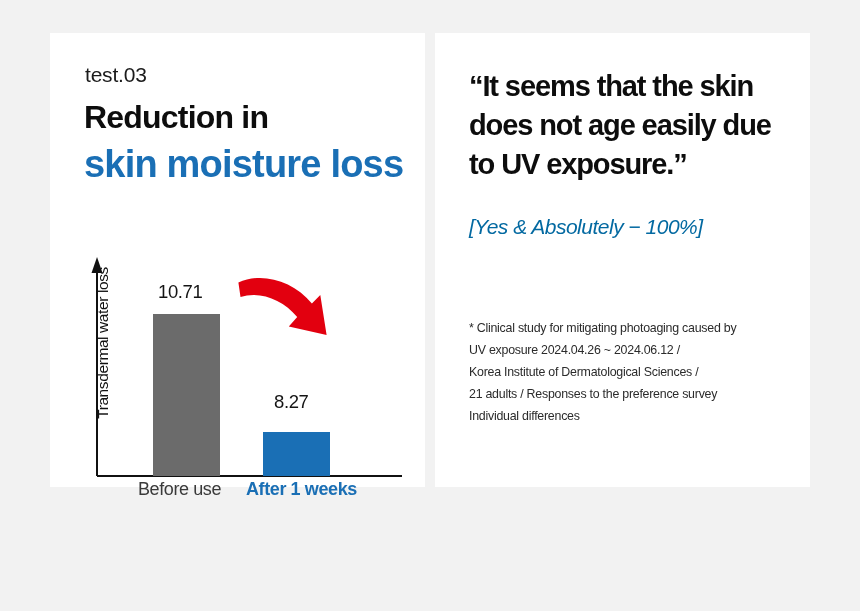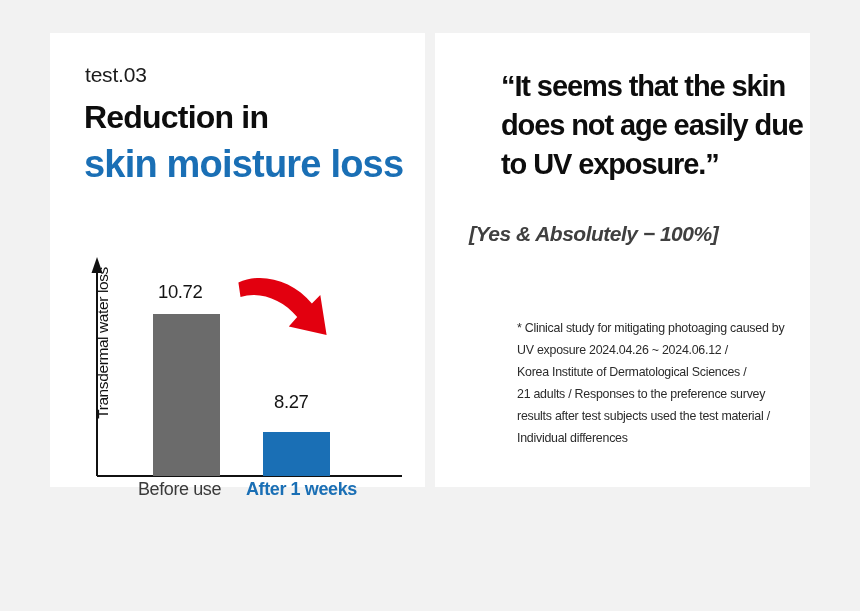--- a/index.html
+++ b/index.html
@@ -116,45 +116,43 @@
   .quote {
     position: absolute;
     left: 34px;
     top: 34px;
     width: 330px;
     font-size: 29px;
     font-weight: 700;
     line-height: 39px;
     color: #0d0d0d;
     letter-spacing: -1.1px;
-    margin-left: 32px;
   }
   .quote-sub {
     position: absolute;
     left: 34px;
     top: 182px;
     font-size: 21px;
     font-style: italic;
-    font-weight: 700;
-    color: #404040;
+    font-weight: 400;
+    color: #0369a1;
     letter-spacing: -0.5px;
     white-space: nowrap;
-    margin-top: 7px;
   }
   .footnote {
     position: absolute;
     left: 34px;
     top: 284px;
     width: 330px;
     font-size: 12.4px;
     line-height: 22px;
     color: #2b2b2b;
     letter-spacing: -0.25px;
   }
-  .footnote div { white-space: nowrap; margin-left: 48px; }
+  .footnote div { white-space: nowrap; }
 </style>
 </head>
 <body style="background: rgb(242, 242, 242);">
 
 <div class="stage">
 
   <div class="panel" id="panel-left" style="background: rgb(255, 255, 255);">
 
     <div class="test-label">test.03</div>
 
@@ -183,21 +181,21 @@
                    L 92 118
                    L 56 110
                    L 64 101
                    C 50 84, 28 76, 10 82
                    Z" transform="translate(180,-2) scale(1.05)" fill="#e2000f"></path>
         </g>
       </svg>
 
       <div class="ylabel">Transdermal water loss</div>
 
-      <div class="val-label" id="value-before">10.72</div>
+      <div class="val-label" id="value-before">10.71</div>
 
       <div class="val-label" id="value-after">8.27</div>
 
 
       <div class="x-tick" id="xtick-before" style="color: rgb(58, 58, 58);">Before use</div>
 
       <div class="x-tick" id="xtick-after" style="color: rgb(26, 111, 181);">After 1 weeks</div>
     </div>
   </div>
 
@@ -205,18 +203,17 @@
 
     <div class="quote">“It seems that the skin does not age easily due to UV exposure.”</div>
 
     <div class="quote-sub">[Yes &amp; Absolutely  − 100%]</div>
 
     <div class="footnote" id="footnote">
         <div>* Clinical study for mitigating photoaging caused by</div>
         <div>UV exposure 2024.04.26 ~ 2024.06.12 /</div>
         <div>Korea Institute of Dermatological Sciences /</div>
         <div>21 adults / Responses to the preference survey</div>
-        <div>results after test subjects used the test material /</div>
         <div>Individual differences</div>
       </div>
   </div>
 
 </div>
 
 </body></html>

